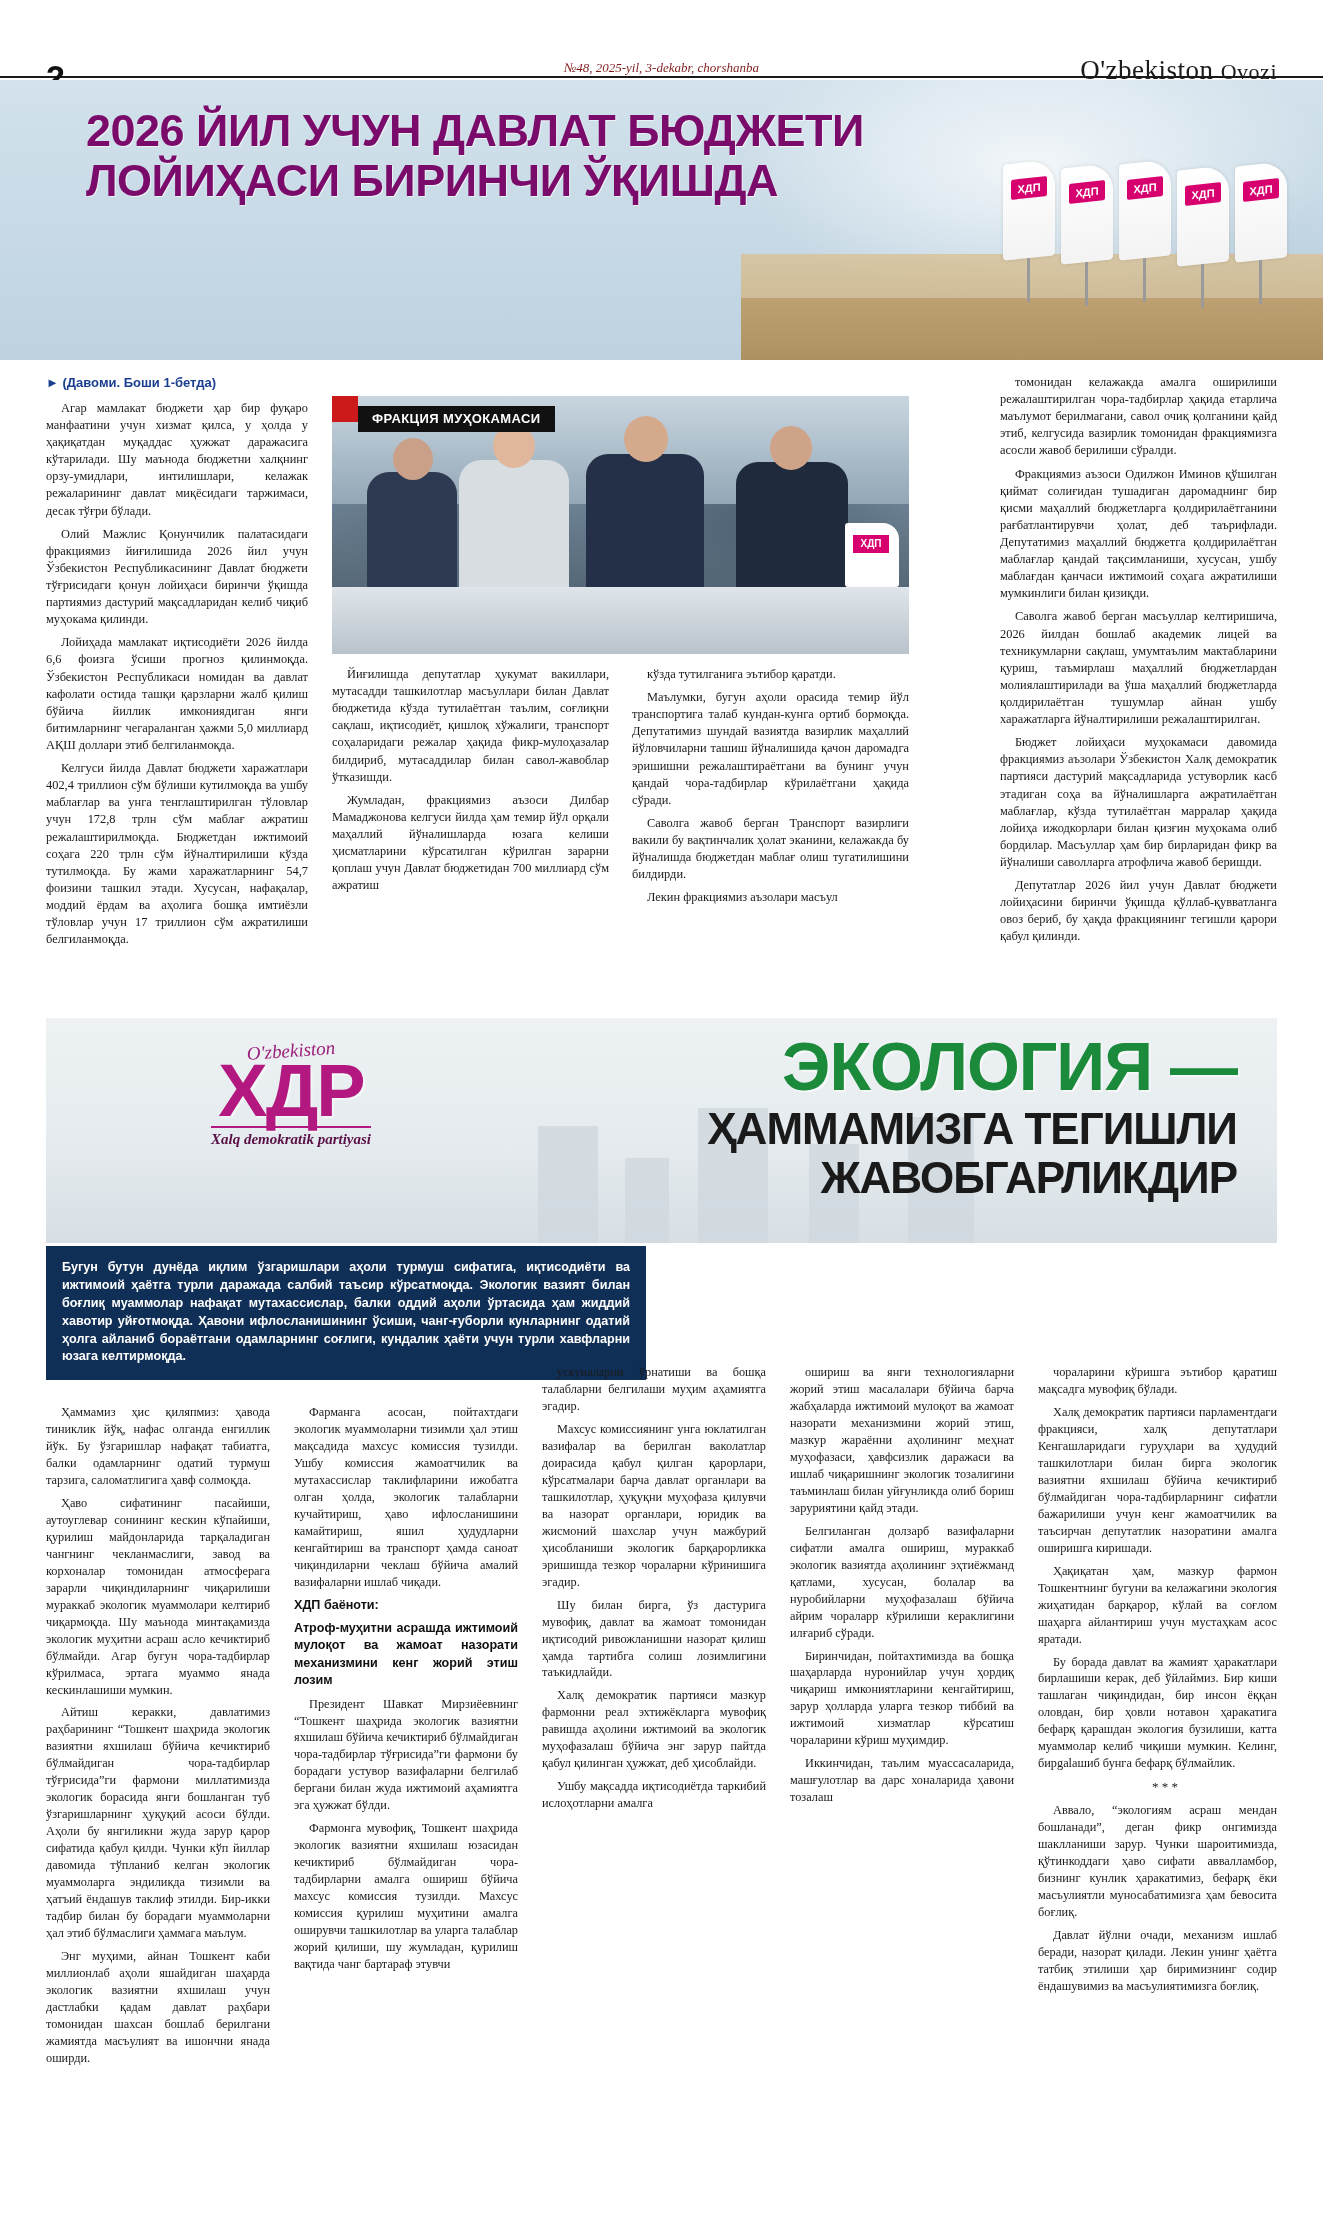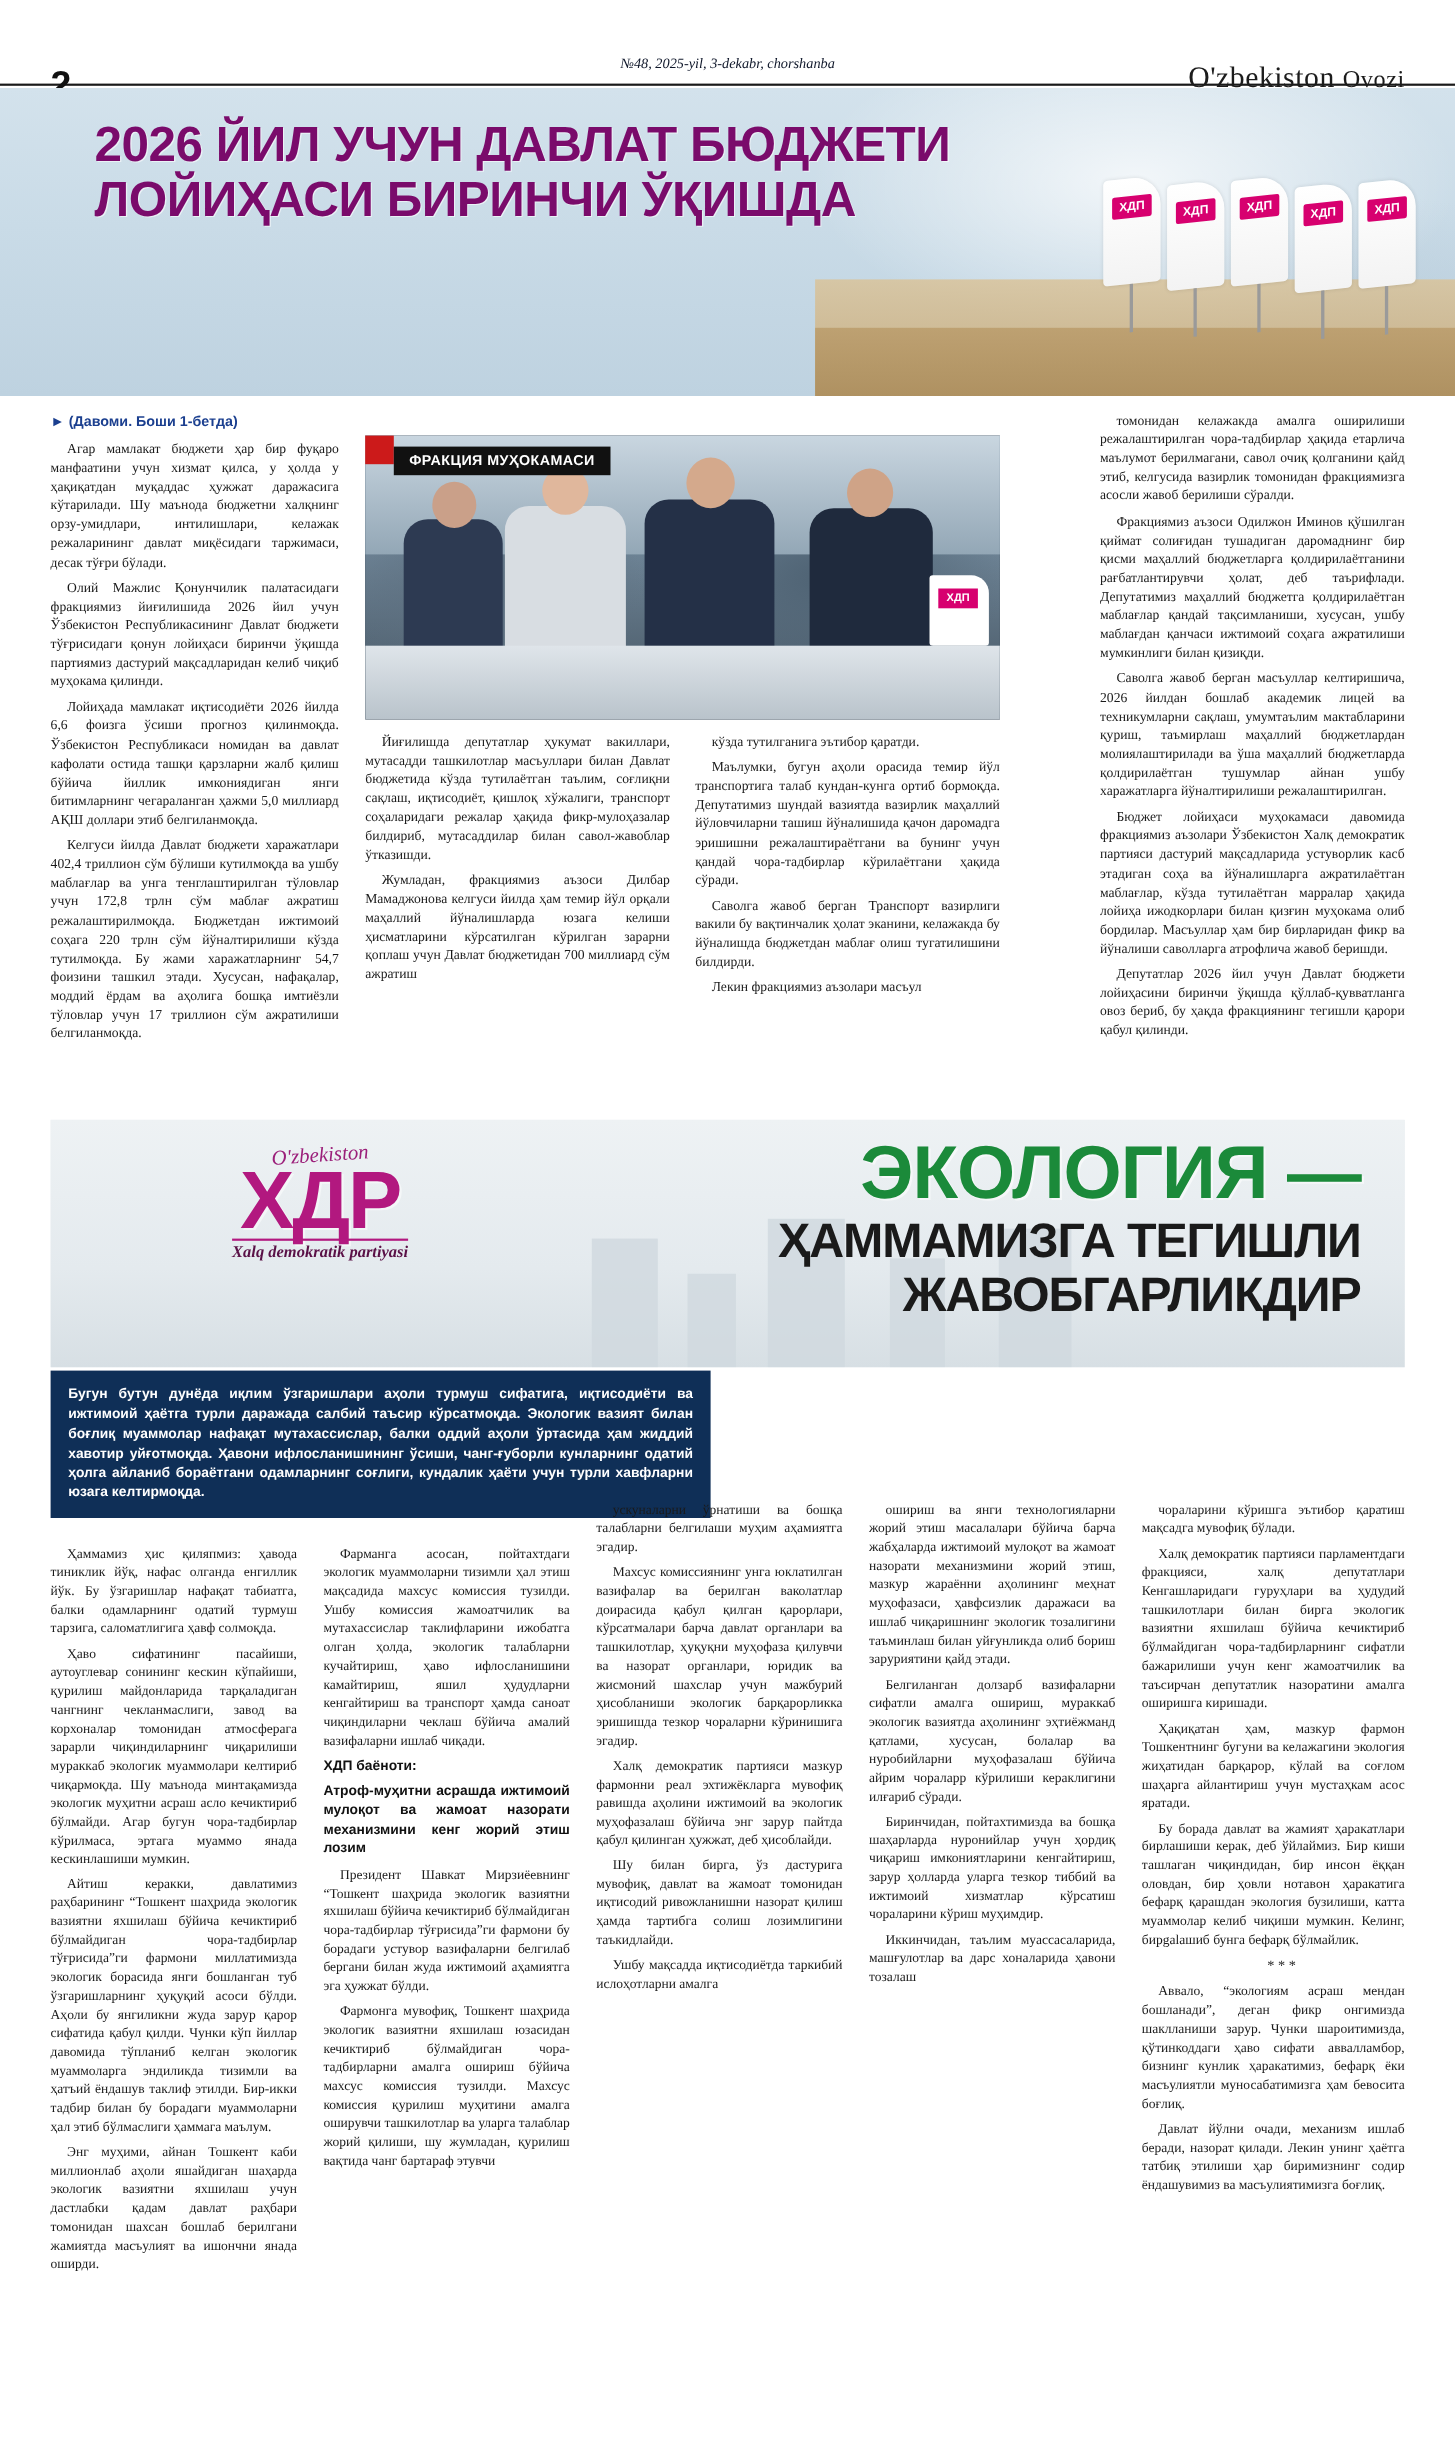--- a/index.html
+++ b/index.html
@@ -18,22 +18,22 @@
   .masthead {
     position:absolute; left:0; top:0; width:1323px; height:78px;
     border-bottom:2px solid #1a1a1a;
   }
   .page-num {
     position:absolute; left:46px; top:60px;
     font-size:34px; font-weight:bold; font-family:"Liberation Sans", sans-serif;
     color:#111; line-height:1;
   }
   .issue-line {
-    position:absolute; left:0; top:50px; width:1323px;
-    text-align:center; font-size:13px; font-style:italic; color:#0f172a;
+    position:absolute; left:0; top:60px; width:1323px;
+    text-align:center; font-size:13px; font-style:italic; color:#7f1d1d;
     font-family:"Liberation Serif", serif;
   }
   .paper-name {
     position:absolute; right:46px; top:55px;
     font-size:27px; color:#1c1c1c; font-family:"Liberation Serif", serif;
     letter-spacing:0.5px;
   }
   .paper-name .small { font-size:22px; }
 
   
@@ -365,22 +365,22 @@
         <p>Фарманга асосан, пойтахтдаги экологик муаммоларни тизимли ҳал этиш мақсадида махсус комиссия тузилди. Ушбу комиссия жамоатчилик ва мутахассислар таклифларини ижобатга олган ҳолда, экологик талабларни кучайтириш, ҳаво ифлосланишини камайтириш, яшил ҳудудларни кенгайтириш ва транспорт ҳамда саноат чиқиндиларни чеклаш бўйича амалий вазифаларни ишлаб чиқади.</p>
         <h4>ХДП баёноти:</h4>
         <h4>Атроф-муҳитни асрашда ижтимоий мулоқот ва жамоат назорати механизмини кенг жорий этиш лозим</h4>
         <p>Президент Шавкат Мирзиёевнинг “Тошкент шаҳрида экологик вазиятни яхшилаш бўйича кечиктириб бўлмайдиган чора-тадбирлар тўғрисида”ги фармони бу борадаги устувор вазифаларни белгилаб бергани билан жуда ижтимоий аҳамиятга эга ҳужжат бўлди.</p>
         <p>Фармонга мувофиқ, Тошкент шаҳрида экологик вазиятни яхшилаш юзасидан кечиктириб бўлмайдиган чора-тадбирларни амалга ошириш бўйича махсус комиссия тузилди. Махсус комиссия қурилиш муҳитини амалга оширувчи ташкилотлар ва уларга талаблар жорий қилиши, шу жумладан, қурилиш вақтида чанг бартараф этувчи</p>
       </div>
 
       <div class="ec ecC">
         <p>ускуналарни ўрнатиши ва бошқа талабларни белгилаши муҳим аҳамиятга эгадир.</p>
         <p>Махсус комиссиянинг унга юклатилган вазифалар ва берилган ваколатлар доирасида қабул қилган қарорлари, кўрсатмалари барча давлат органлари ва ташкилотлар, ҳуқуқни муҳофаза қилувчи ва назорат органлари, юридик ва жисмоний шахслар учун мажбурий ҳисобланиши экологик барқарорликка эришишда тезкор чораларни кўринишига эгадир.</p>
+        <p>Шу билан бирга, ўз дастурига мувофиқ, давлат ва жамоат томонидан иқтисодий ривожланишни назорат қилиш ҳамда тартибга солиш лозимлигини таъкидлайди.</p>
         <p>Халқ демократик партияси мазкур фармонни реал эхтижёкларга мувофиқ равишда аҳолини ижтимоий ва экологик муҳофазалаш бўйича энг зарур пайтда қабул қилинган ҳужжат, деб ҳисоблайди.</p>
-        <p>Шу билан бирга, ўз дастурига мувофиқ, давлат ва жамоат томонидан иқтисодий ривожланишни назорат қилиш ҳамда тартибга солиш лозимлигини таъкидлайди.</p>
         <p>Ушбу мақсадда иқтисодиётда таркибий ислоҳотларни амалга</p>
       </div>
 
       <div class="ec ecD">
         <p>ошириш ва янги технологияларни жорий этиш масалалари бўйича барча жабҳаларда ижтимоий мулоқот ва жамоат назорати механизмини жорий этиш, мазкур жараённи аҳолининг меҳнат муҳофазаси, ҳавфсизлик даражаси ва ишлаб чиқаришнинг экологик тозалигини таъминлаш билан уйғунликда олиб бориш заруриятини қайд этади.</p>
         <p>Белгиланган долзарб вазифаларни сифатли амалга ошириш, мураккаб экологик вазиятда аҳолининг эҳтиёжманд қатлами, хусусан, болалар ва нуробийларни муҳофазалаш бўйича айрим чораларр кўрилиши кераклигини илғариб сўради.</p>
         <p>Биринчидан, пойтахтимизда ва бошқа шаҳарларда нуронийлар учун ҳордиқ чиқариш имкониятларини кенгайтириш, зарур ҳолларда уларга тезкор тиббий ва ижтимоий хизматлар кўрсатиш чораларини кўриш муҳимдир.</p>
         <p>Иккинчидан, таълим муассасаларида, машғулотлар ва дарс хоналарида ҳавони тозалаш</p>
       </div>
 

